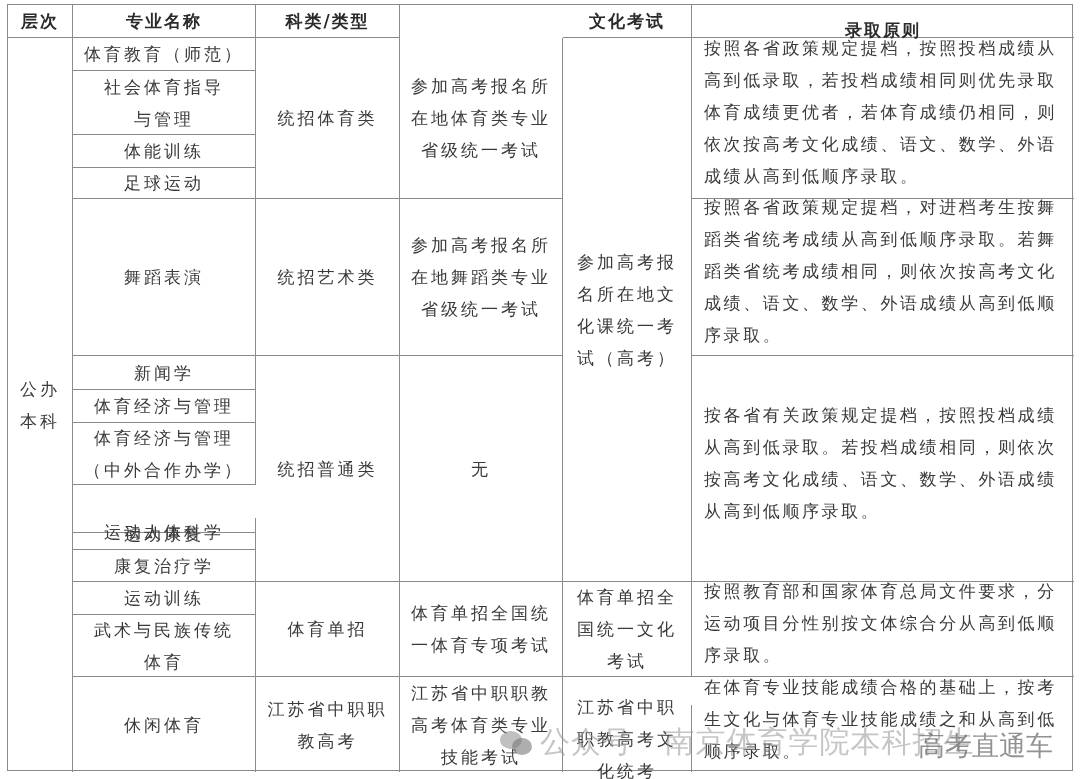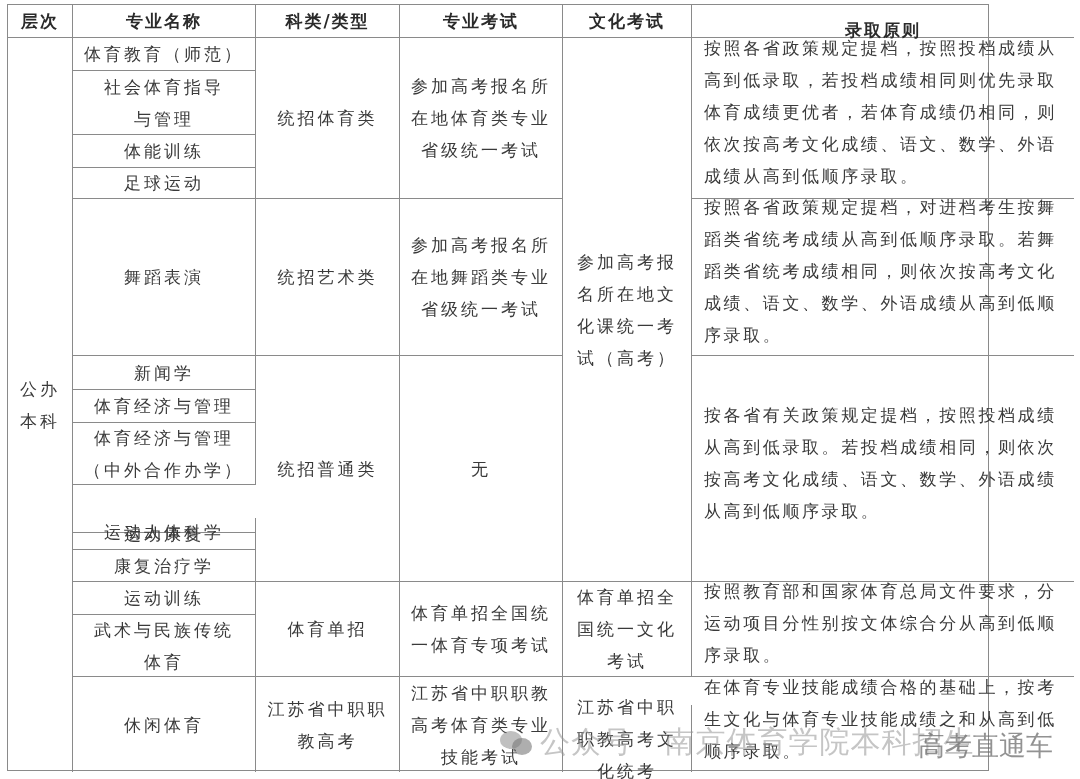--- a/index.html
+++ b/index.html
@@ -3,21 +3,21 @@
 <meta charset="utf-8">
 <style>
   html, body { margin: 0; padding: 0; background: #ffffff; }
   body {
     width: 1080px; height: 779px; position: relative; overflow: hidden;
     font-family: "DejaVu Sans", "Liberation Sans", sans-serif;
     color: #3a3a3a;
   }
   .grid {
     position: absolute; left: 7px; top: 4px;
-    width: 982px; height: 767px;
+    width: 1066px; height: 767px;
     display: grid;
     grid-template-columns: 65px 183px 144px 163px 129px 382px;
     grid-template-rows: 33px 33px 64px 33px 31px 157px 34px 33px 62px 33px 32px 32px 33px 62px 95px;
     border: 1.5px solid #8a8a8a;
     box-sizing: border-box;
   }
   .cell {
     border-right: 1px solid #8a8a8a;
     border-bottom: 1px solid #8a8a8a;
     display: flex; align-items: center; justify-content: center;
@@ -60,21 +60,20 @@
   }
 </style>
 </head>
 <body>
 
 <div class="grid">
 
   <div class="cell hdr" style="grid-column:1;grid-row:1;">层次</div>
   <div class="cell hdr" style="grid-column:2;grid-row:1;">专业名称</div>
   <div class="cell hdr" style="grid-column:3;grid-row:1;">科类/类型</div>
-  <div class="cell hdr" style="grid-column:4;grid-row:1;">专业考试</div>
   <div class="cell hdr" style="grid-column:5;grid-row:1;">文化考试</div>
   <div class="cell hdr last-col" style="grid-column:6;grid-row:1;margin-top:17px;">录取原则</div>
 
   <div class="cell pre last-row" style="grid-column:1;grid-row:2 / 16;">公办
 本科</div>
 
   <div class="cell pre" style="grid-column:2;grid-row:2;">体育教育（师范）</div>
   <div class="cell pre" style="grid-column:2;grid-row:3;">社会体育指导
 与管理</div>
   <div class="cell pre" style="grid-column:2;grid-row:4;">体能训练</div>

